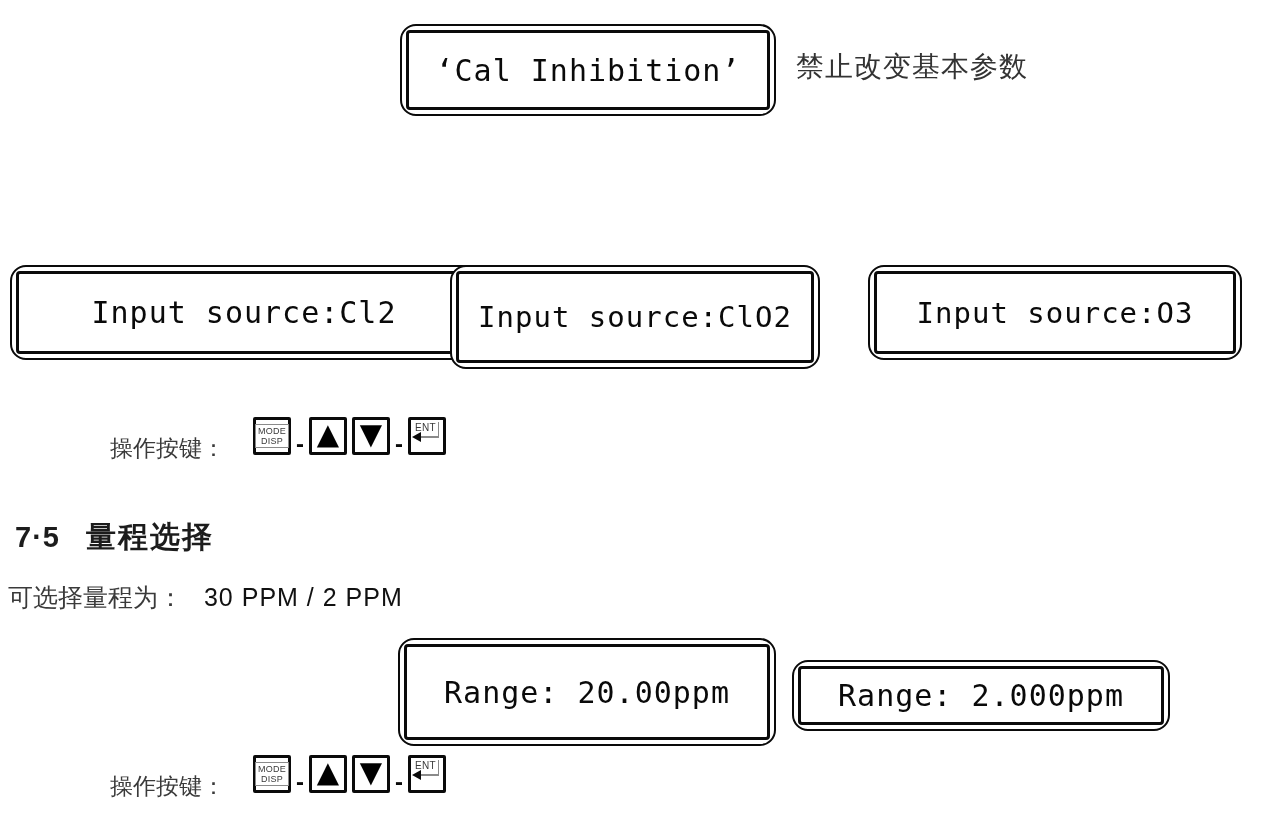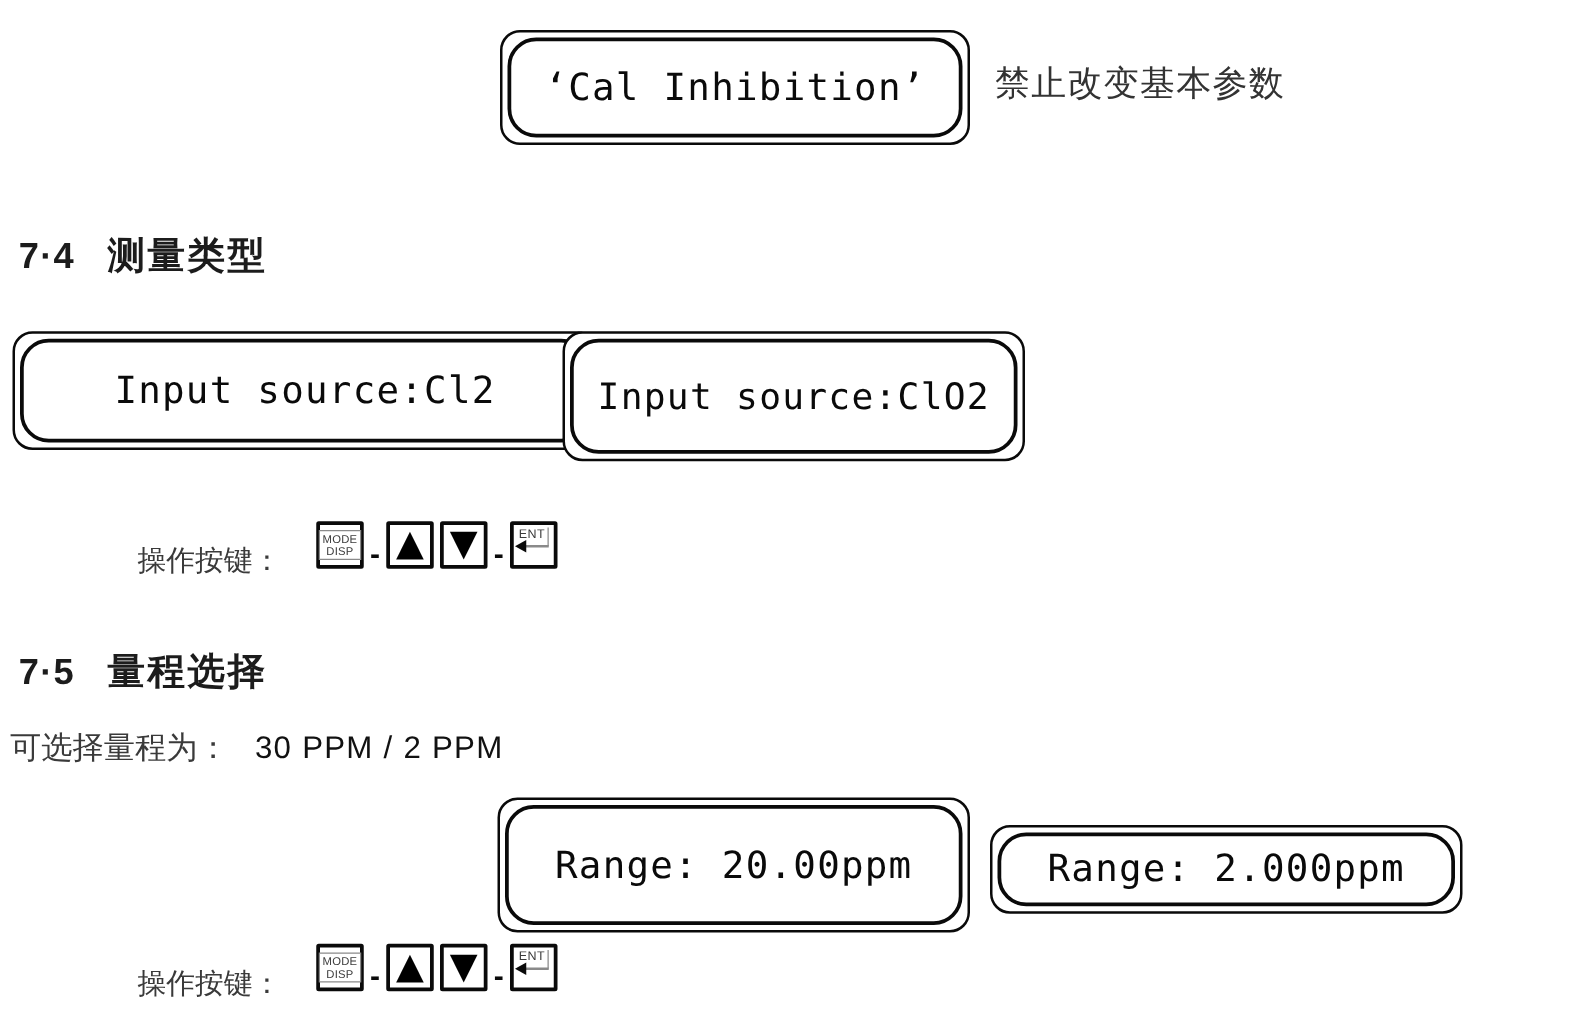--- a/index.html
+++ b/index.html
@@ -16,21 +16,21 @@
   .lcd{
     position:absolute;
     border:2.5px solid #0a0a0a;
     border-radius:16px;
     padding:4px;
     box-sizing:border-box;
     background:#ffffff;
   }
   .lcd-in{
     border:3px solid #0a0a0a;
-    border-radius:23px;
+    border-radius:4px;
     height:100%;
     box-sizing:border-box;
     display:flex;
     align-items:center;
     justify-content:center;
   }
   .lcd-text{
     font-family:"DejaVu Sans Mono", monospace;
     font-size:30px;
     letter-spacing:1px;
@@ -167,33 +167,34 @@
 
 <div class="page">
 
   <div class="lcd cal-box">
     <div class="lcd-in">
       <span class="lcd-text">‘Cal Inhibition’</span>
     </div>
   </div>
   <div class="cal-note">禁止改变基本参数</div>
 
-  <div class="heading h74">
-    <span class="sec-num">7·4</span>
-    <span class="sec-title">测量类型</span>
-  </div>
 
   <div class="lcd inbox-1">
     <div class="lcd-in">
       <span class="lcd-text">Input source:Cl2</span>
     </div>
   </div>
   <div class="lcd inbox-2">
     <div class="lcd-in">
       <span class="lcd-text">Input source:ClO2</span>
+    </div>
+  </div>
+  <div class="lcd inbox-3">
+    <div class="lcd-in">
+      <span class="lcd-text">Input source:O3</span>
     </div>
   </div>
 
   <span class="keys-label keys-label-1">操作按键：</span>
   <div class="keys-strip keys-strip-1">
     <span class="key">
       <span class="mode-inner">
         <span>MODE</span>
         <span>DISP</span>
       </span>

